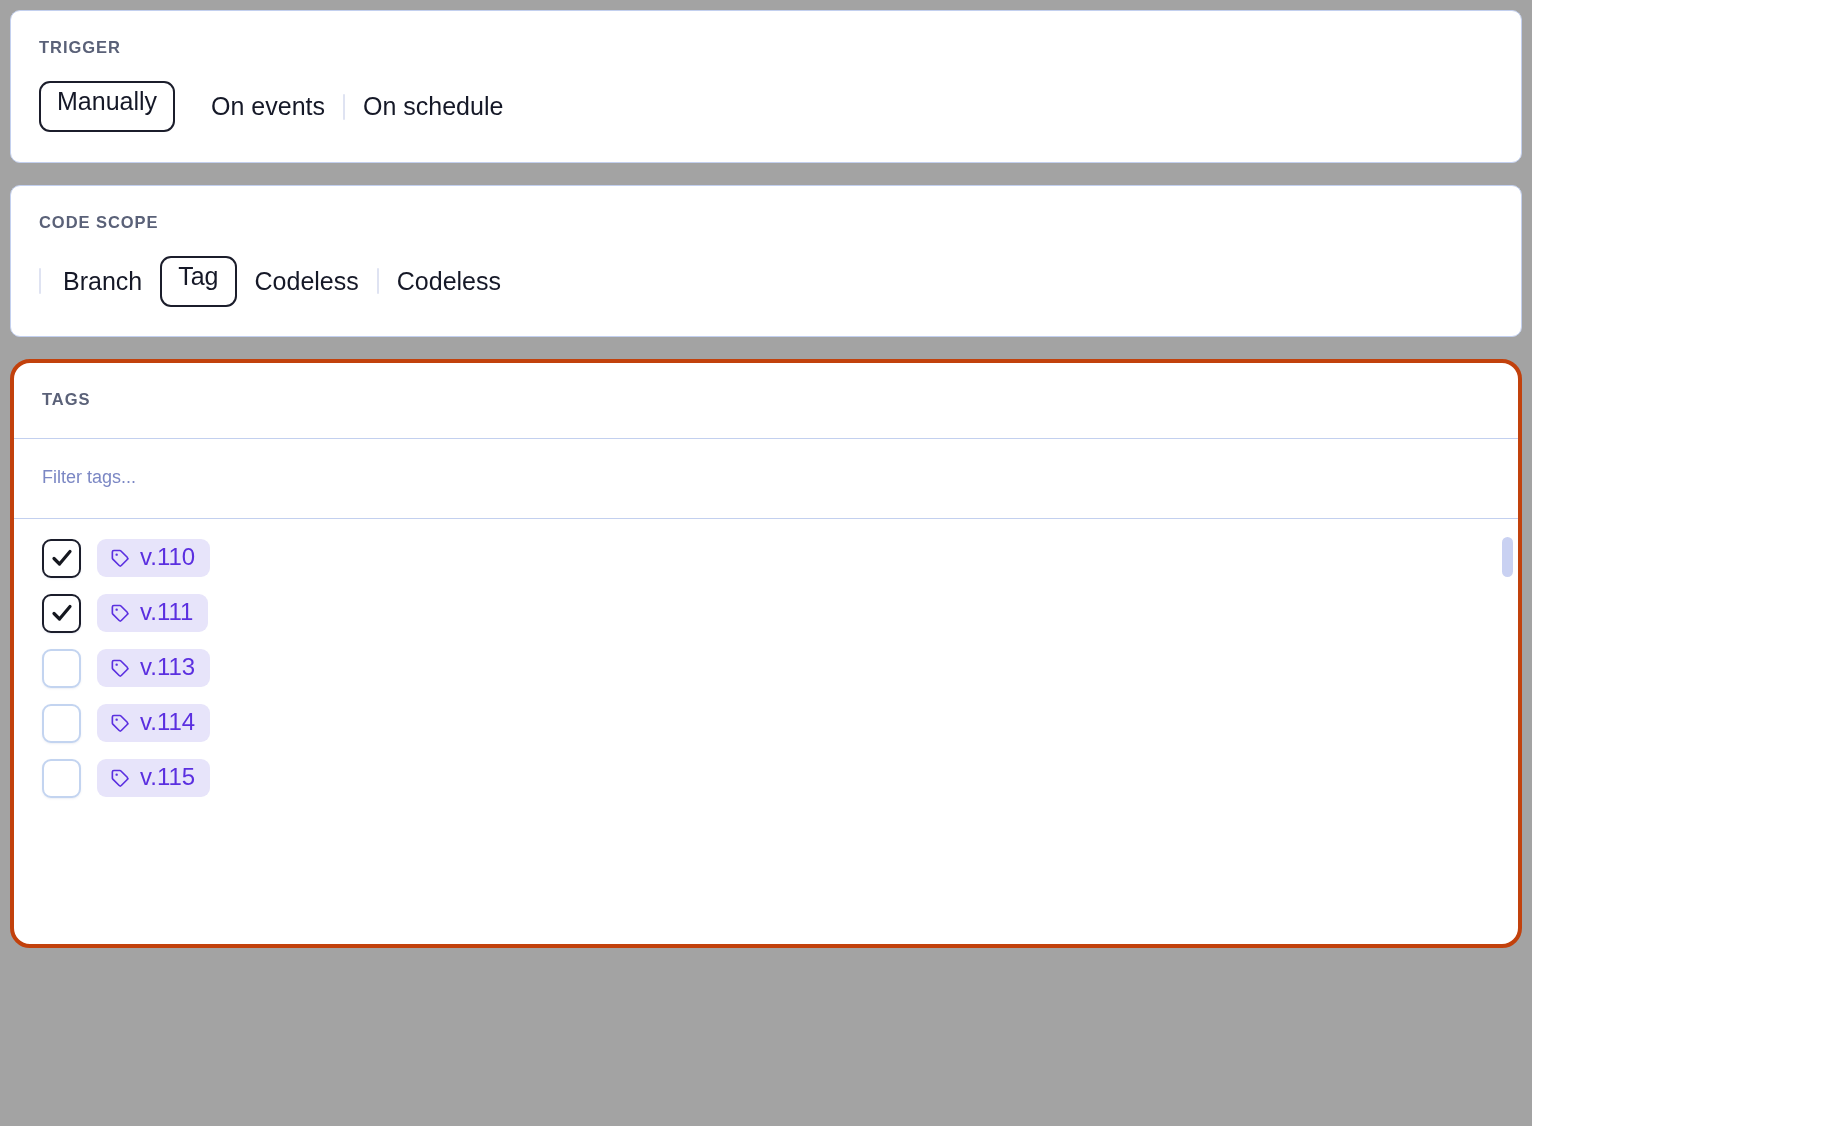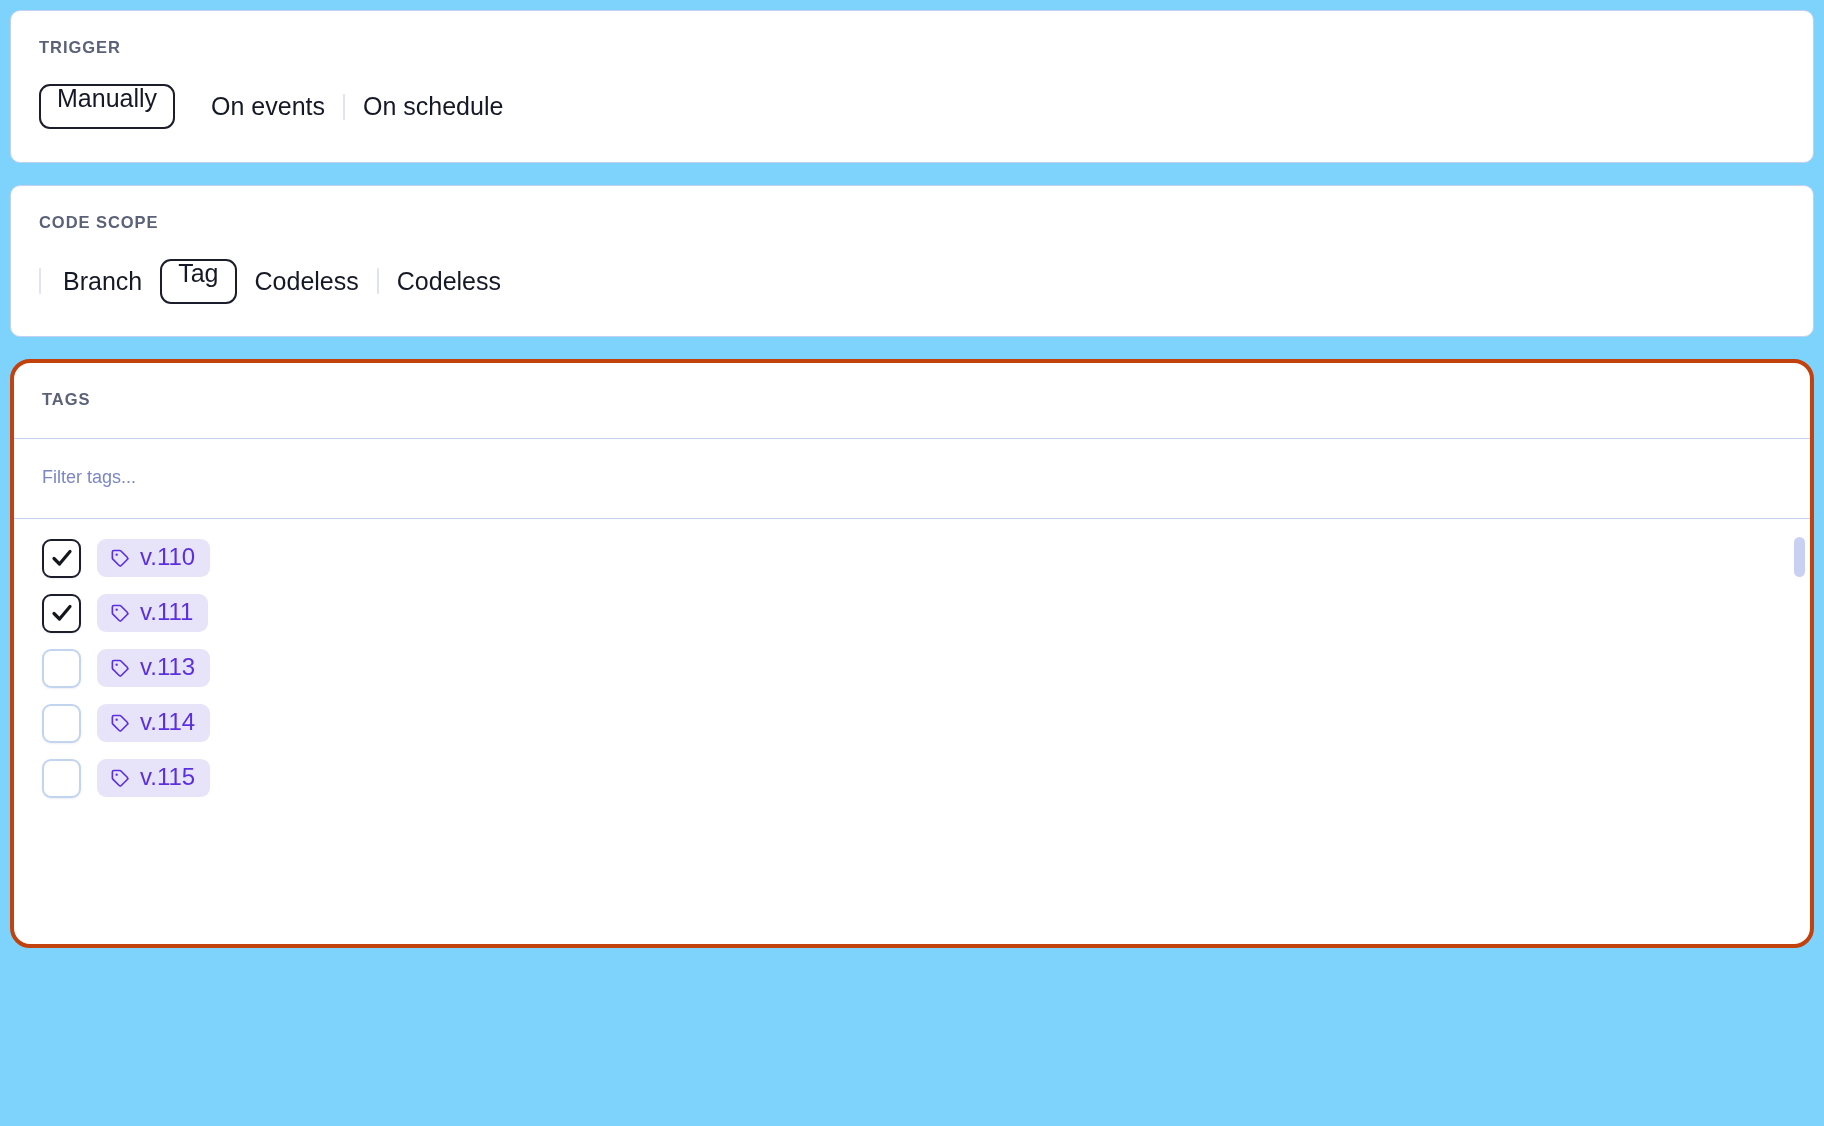--- a/index.html
+++ b/index.html
@@ -9,26 +9,26 @@
   }
   body {
     width: 1824px;
     height: 1126px;
     font-family: "Liberation Sans", sans-serif;
     -webkit-font-smoothing: antialiased;
     overflow: hidden;
   }
 
   .page {
-    width: 1824px;
+    width: 1532px;
     height: 1126px;
     position: relative;
     box-sizing: border-box;
     padding: 10px 10px 0 10px;
-    background: #7dd3fc;
+    background: #a3a3a3;
   }
 
   
   .card {
     background: #ffffff;
     border: 1px solid #c3d0ef;
     border-radius: 10px;
     box-sizing: border-box;
     width: 100%;
   }
@@ -57,21 +57,21 @@
   .opt {
     font-size: 25px;
     color: #151827;
     line-height: 1;
     padding: 0 6px;
     white-space: nowrap;
   }
   .opt.selected {
     border: 2.5px solid #1b1d2b;
     border-radius: 11px;
-    padding: 0 16px 16px 16px;
+    padding: 6px 16px 16px 16px;
     background: #ffffff;
   }
   .opt.plain {
     padding: 0 18px;
   }
   .divider-bar {
     width: 2px;
     height: 26px;
     background: #dfe3f2;
     border-radius: 1px;

